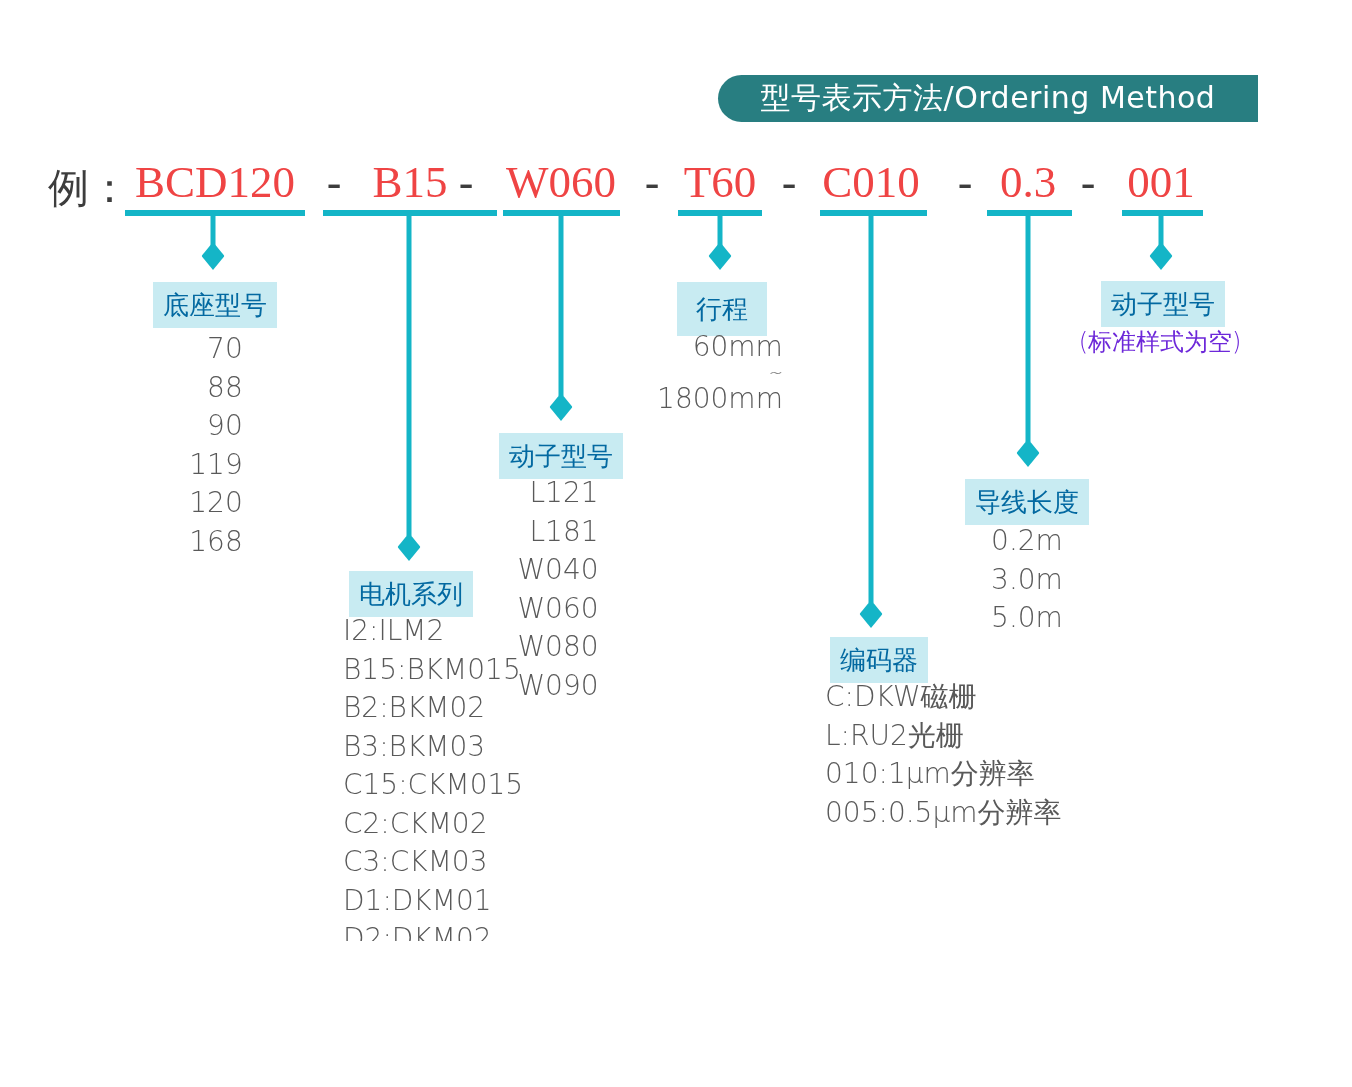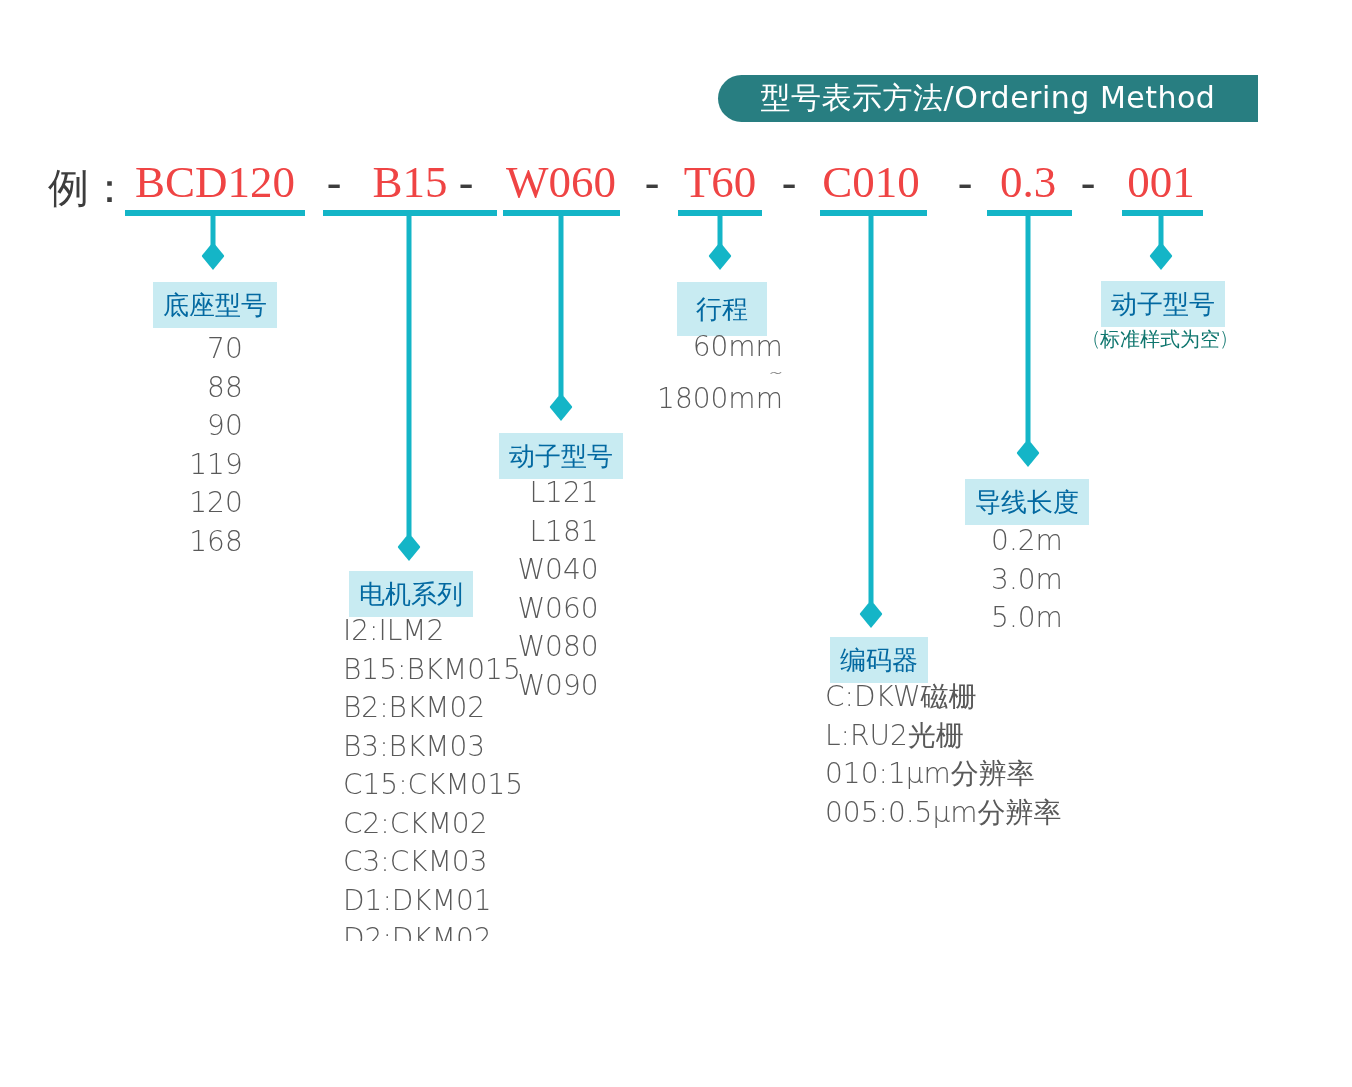--- a/index.html
+++ b/index.html
@@ -107,22 +107,22 @@
     transform: translateX(-50%);
     text-align: right;
   }
   .list-stroke .li:nth-child(2) {
     font-size: 17px;
     line-height: 13px;
   }
   .note {
     position: absolute;
     transform: translateX(-50%);
-    font-size: 20px;
-    color: #0f766e;
+    font-size: 24px;
+    color: #6d28d9;
     font-weight: 300;
     white-space: nowrap;
   }
 </style>
 </head>
 <body>
 
 <div class="stage">
 
   <div class="banner">

